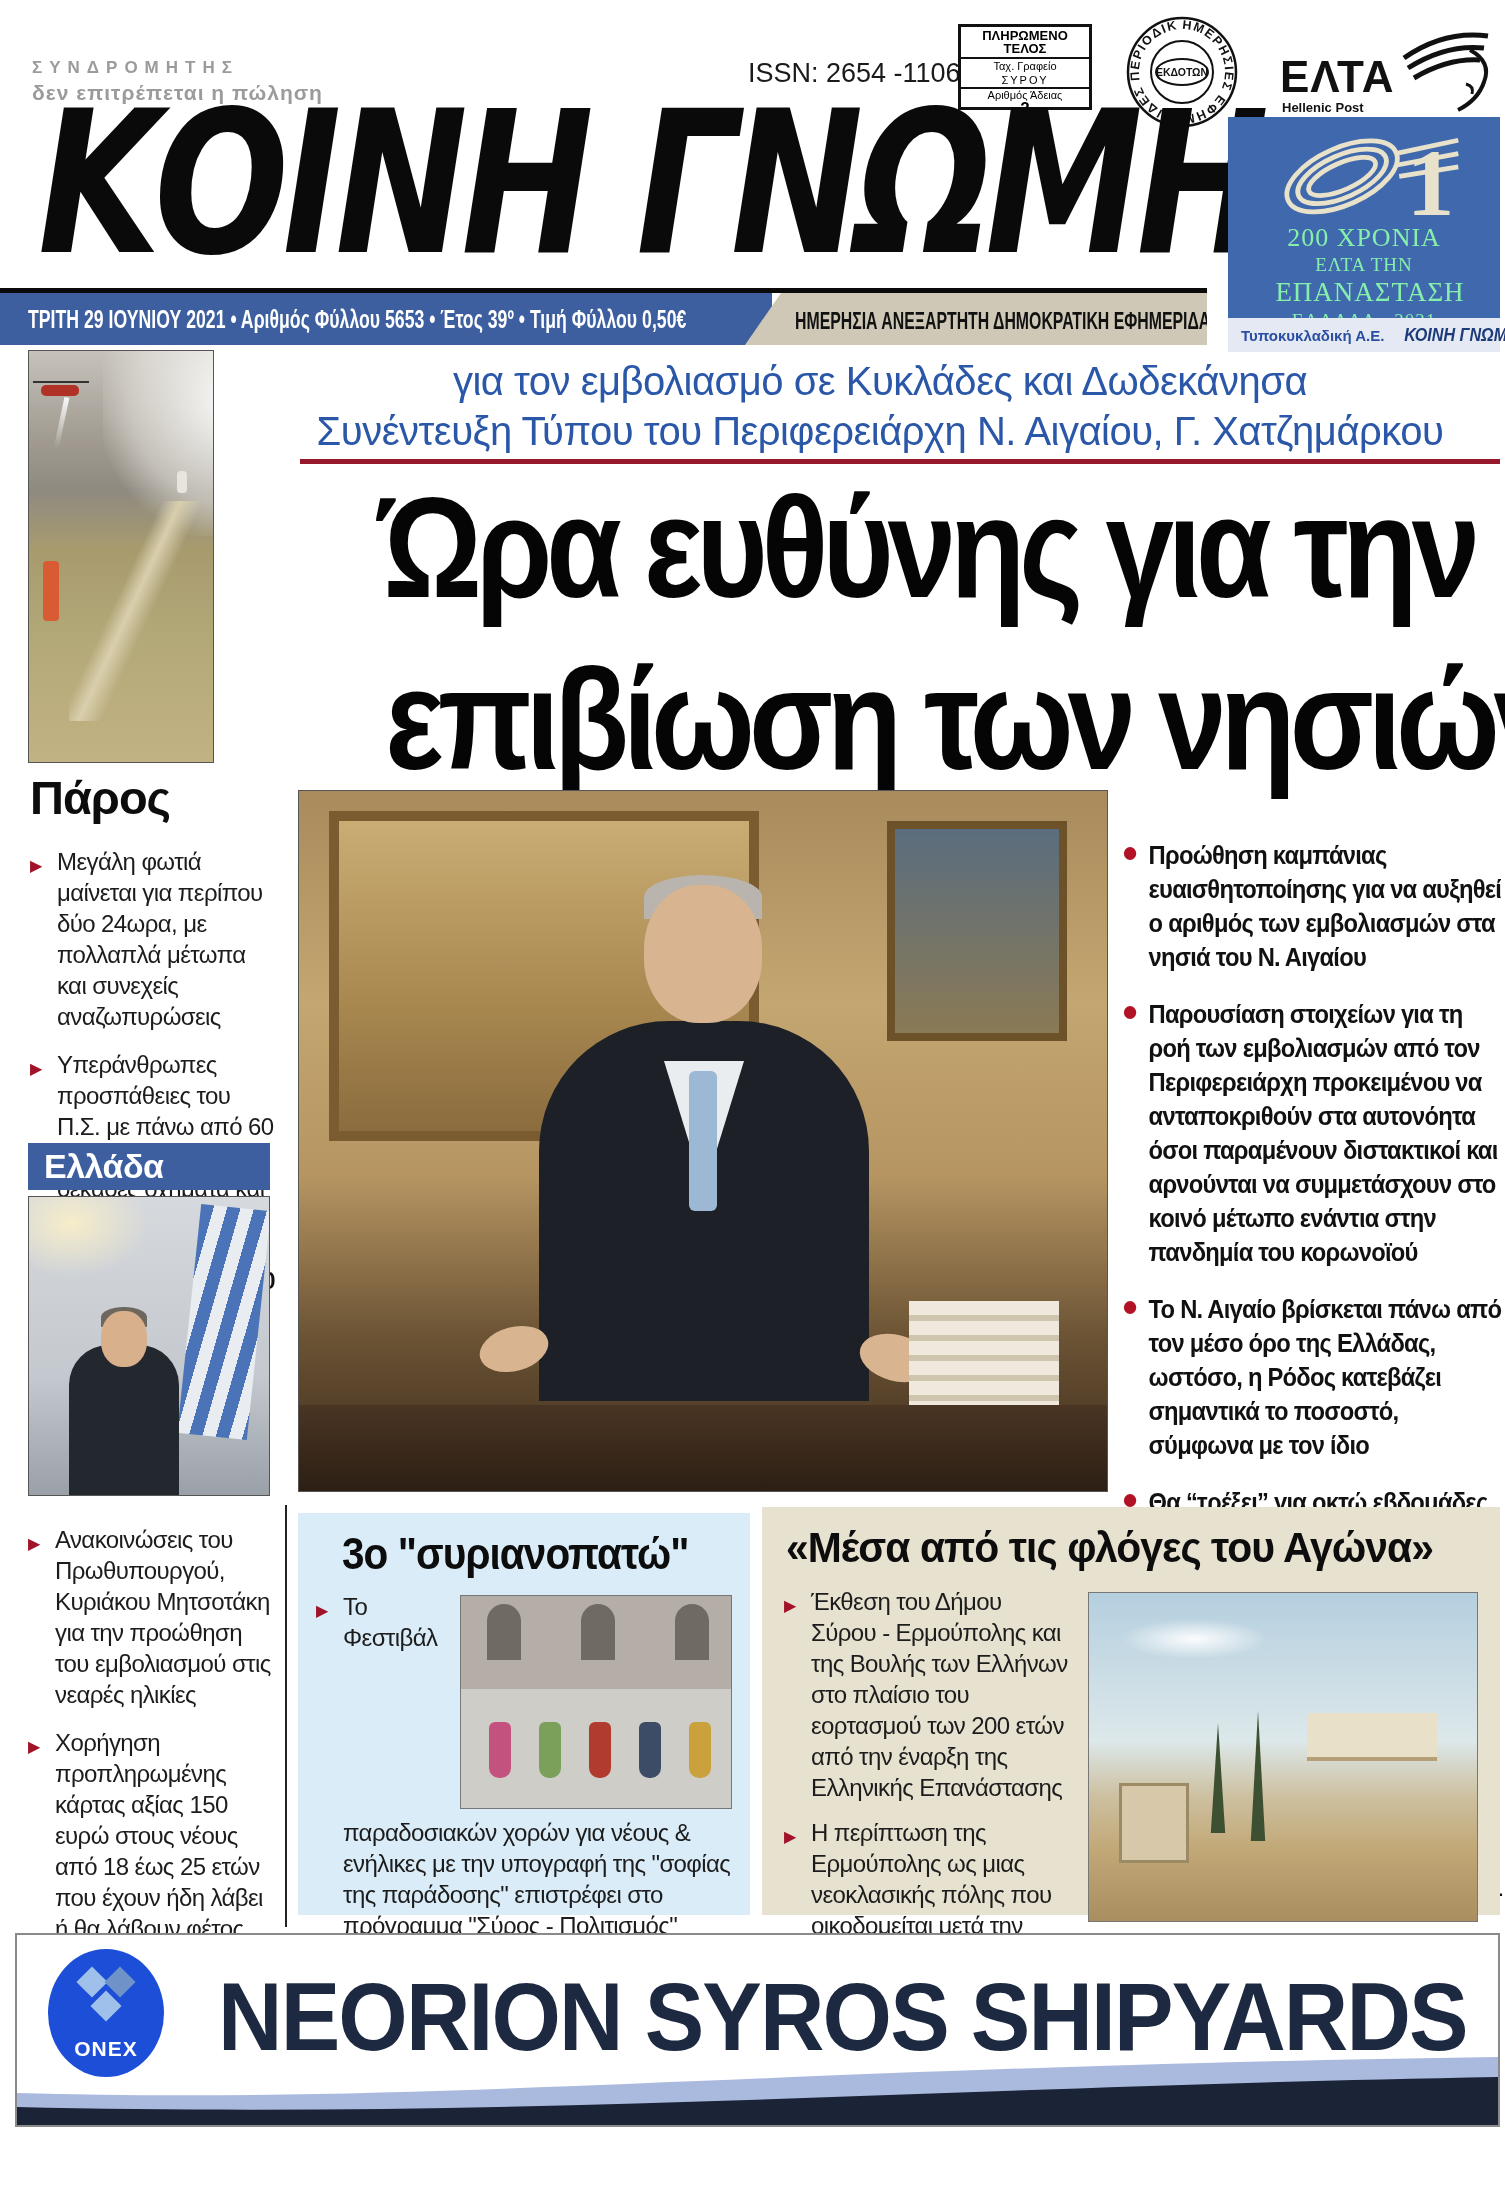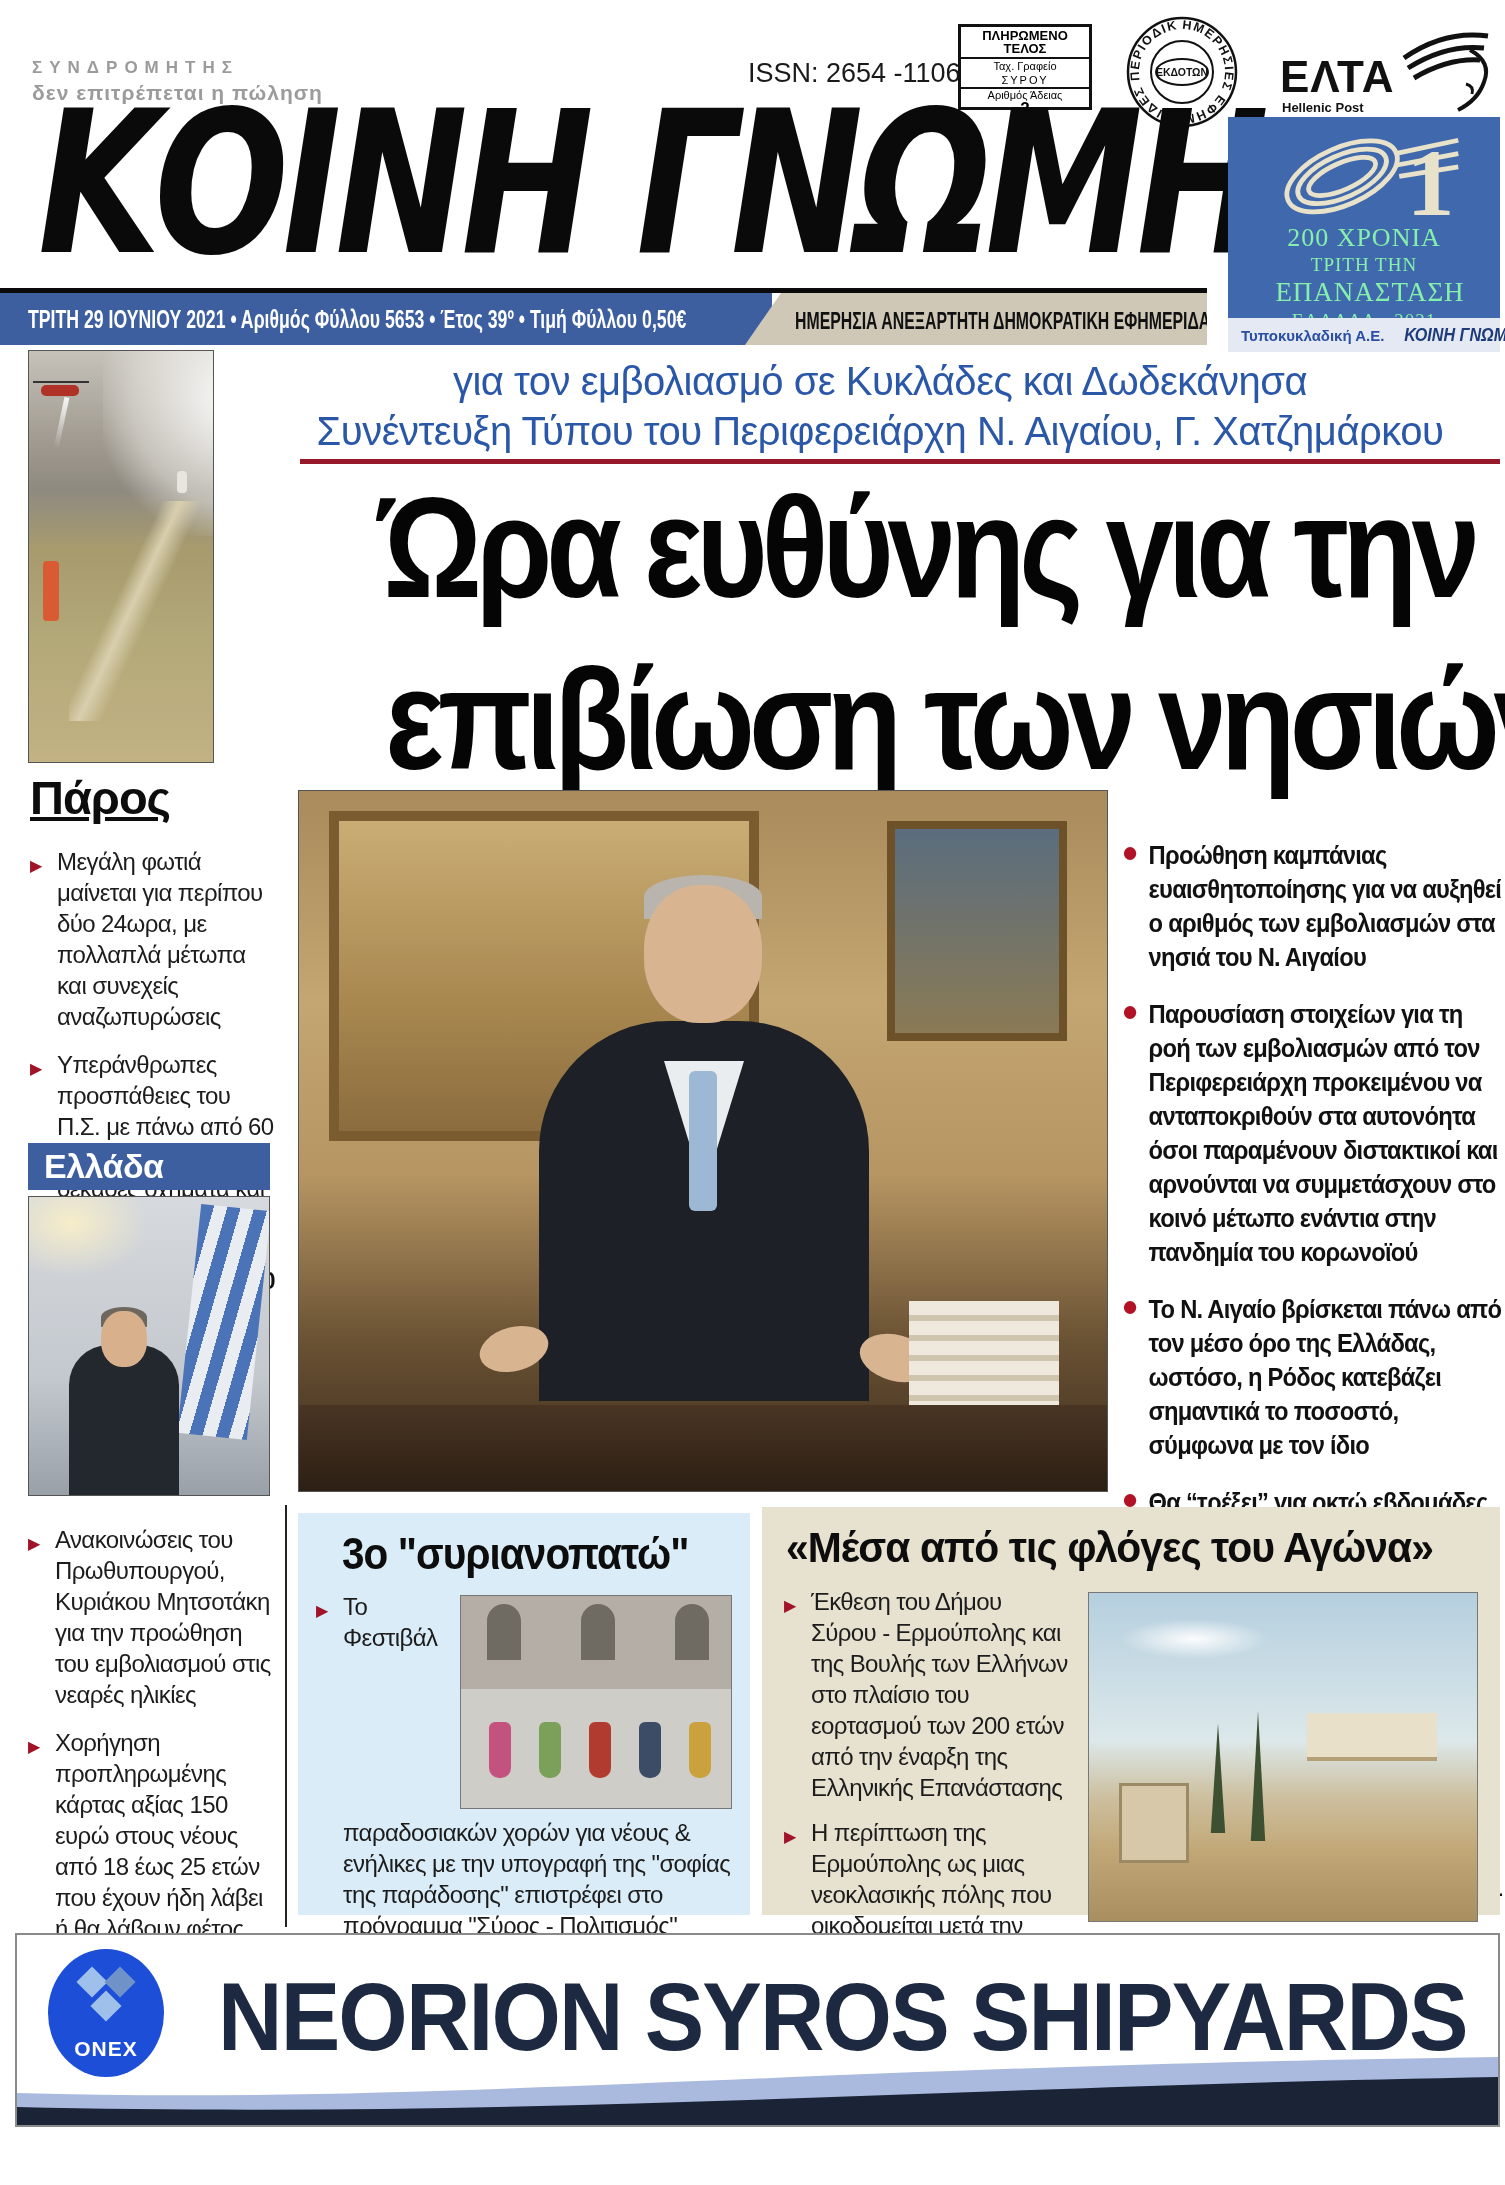--- a/index.html
+++ b/index.html
@@ -93,21 +93,21 @@
 
   .painting-photo { position:relative; float:right; width:390px; height:330px; margin:6px 0 4px 16px; border:1px solid #777; background:linear-gradient(180deg,#b5cfdf 0%,#dce8ea 45%,#cdc0a0 62%,#c2a877 78%,#a98f60 100%); }
   .painting-photo .cloud { position:absolute; left:30px; top:26px; width:150px; height:40px; background:radial-gradient(ellipse,rgba(255,255,255,.95),rgba(255,255,255,0) 70%); }
   .painting-photo .acro { position:absolute; right:40px; top:120px; width:130px; height:44px; background:#e8e0c8; box-shadow:0 4px 0 #b59f76; }
   .painting-photo .cyp1,.painting-photo .cyp2 { position:absolute; width:18px; height:110px; background:#3d5032; clip-path:polygon(50% 0,90% 100%,10% 100%); }
   .painting-photo .cyp1 { left:120px; top:130px; }
   .painting-photo .cyp2 { left:160px; top:118px; height:130px; }
   .painting-photo .mon { position:absolute; left:30px; top:190px; width:70px; height:80px; background:#d6c8a8; border:3px solid #9c8a64; }
 
   
-  .paros-title { position:absolute; left:30px; top:770px; font-size:47px; font-weight:bold; letter-spacing:-1px; color:#0d0d0d;text-decoration:underline; }
+  .paros-title { position:absolute; left:30px; top:770px; font-size:47px; font-weight:bold; letter-spacing:-1px; color:#0d0d0d; }
   .rail-list { position:absolute; width:245px; list-style:none; }
   .paros-list { left:30px; top:846px; }
   .ellada-banner { position:absolute; left:28px; top:1143px; width:242px; height:47px; background:#3d5f9f; }
   .ellada-banner span { display:block; padding-left:16px; line-height:47px; color:#fff; font-size:34px; font-weight:bold; letter-spacing:-0.5px; }
   .ellada-list { left:28px; top:1524px; }
 
   .rail-list li, .box-list li { position:relative; padding-left:27px; margin-bottom:17px; font-size:24px; line-height:31px; color:#1c1c1c; letter-spacing:-0.6px; }
   .tri { position:absolute; left:0; top:4px; font-size:16px; color:#a01328; }
   .pref { float:right; font-weight:bold; font-size:23px; color:#111; }
   .pref .arr { color:#a01328; letter-spacing:-3px; margin-right:4px; font-size:20px; }
@@ -210,21 +210,21 @@
         <ellipse cx="82" cy="54" rx="62" ry="30" transform="rotate(-24 82 54)"></ellipse>
         <ellipse cx="82" cy="54" rx="50" ry="22" transform="rotate(-24 82 54)"></ellipse>
         <ellipse cx="82" cy="54" rx="38" ry="14" transform="rotate(-24 82 54)"></ellipse>
         <path d="M138 30 L204 16"></path>
         <path d="M140 42 L204 30"></path>
         <path d="M142 54 L204 44"></path>
       </g>
       <text x="150" y="94" font-size="100" font-weight="bold" fill="#e9e2cb" font-family="Liberation Serif, serif">1</text>
     </svg>
     <div class="t t1">200 ΧΡΟΝΙΑ</div>
-    <div class="t t2">ΤΡΙΤΗ ΤΗΝ</div>
+    <div class="t t2">ΕΛΤΑ ΤΗΝ</div>
     <div class="t t3">ΕΠΑΝΑΣΤΑΣΗ</div>
     <div class="t t4">ΕΛΛΑΔΑ - 2021</div>
     <div class="pubstrip">
       <span class="swatch"></span>
       <span class="pub">Τυποκυκλαδική Α.Ε.</span>
       <span class="brand">ΚΟΙΝΗ ΓΝΩΜΗ</span>
     </div>
   </div>
 
   <div class="kicker">

